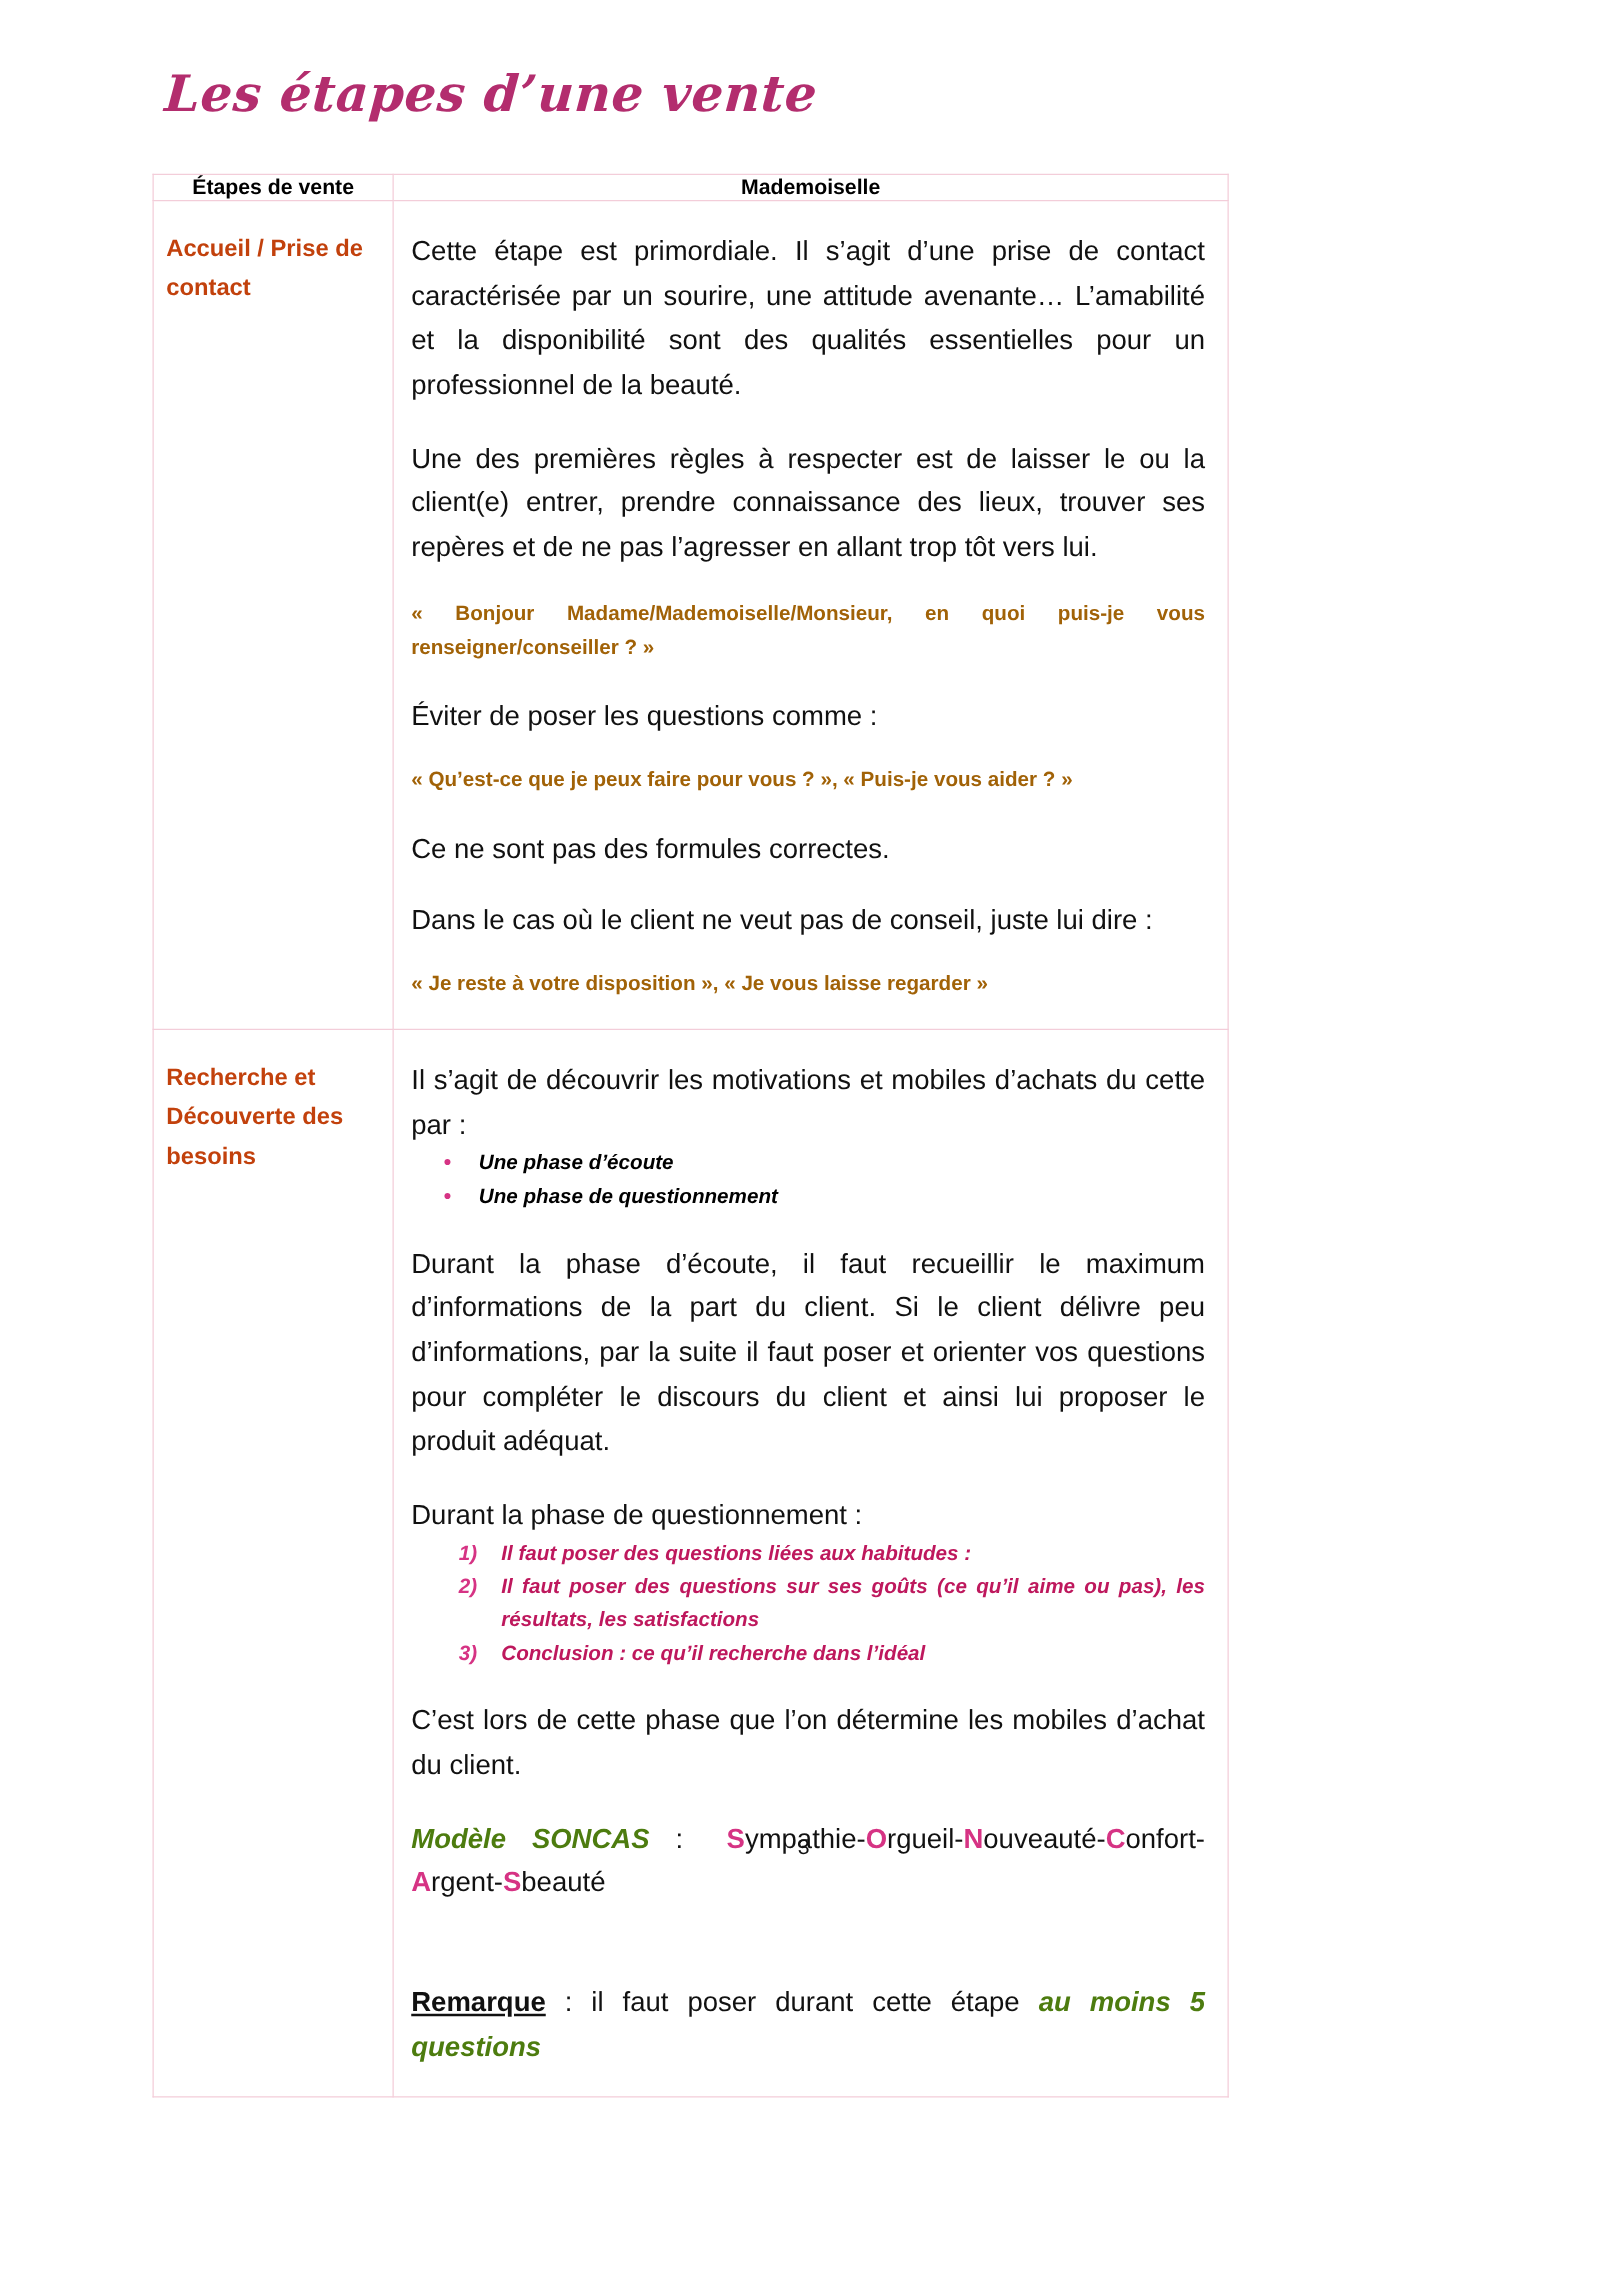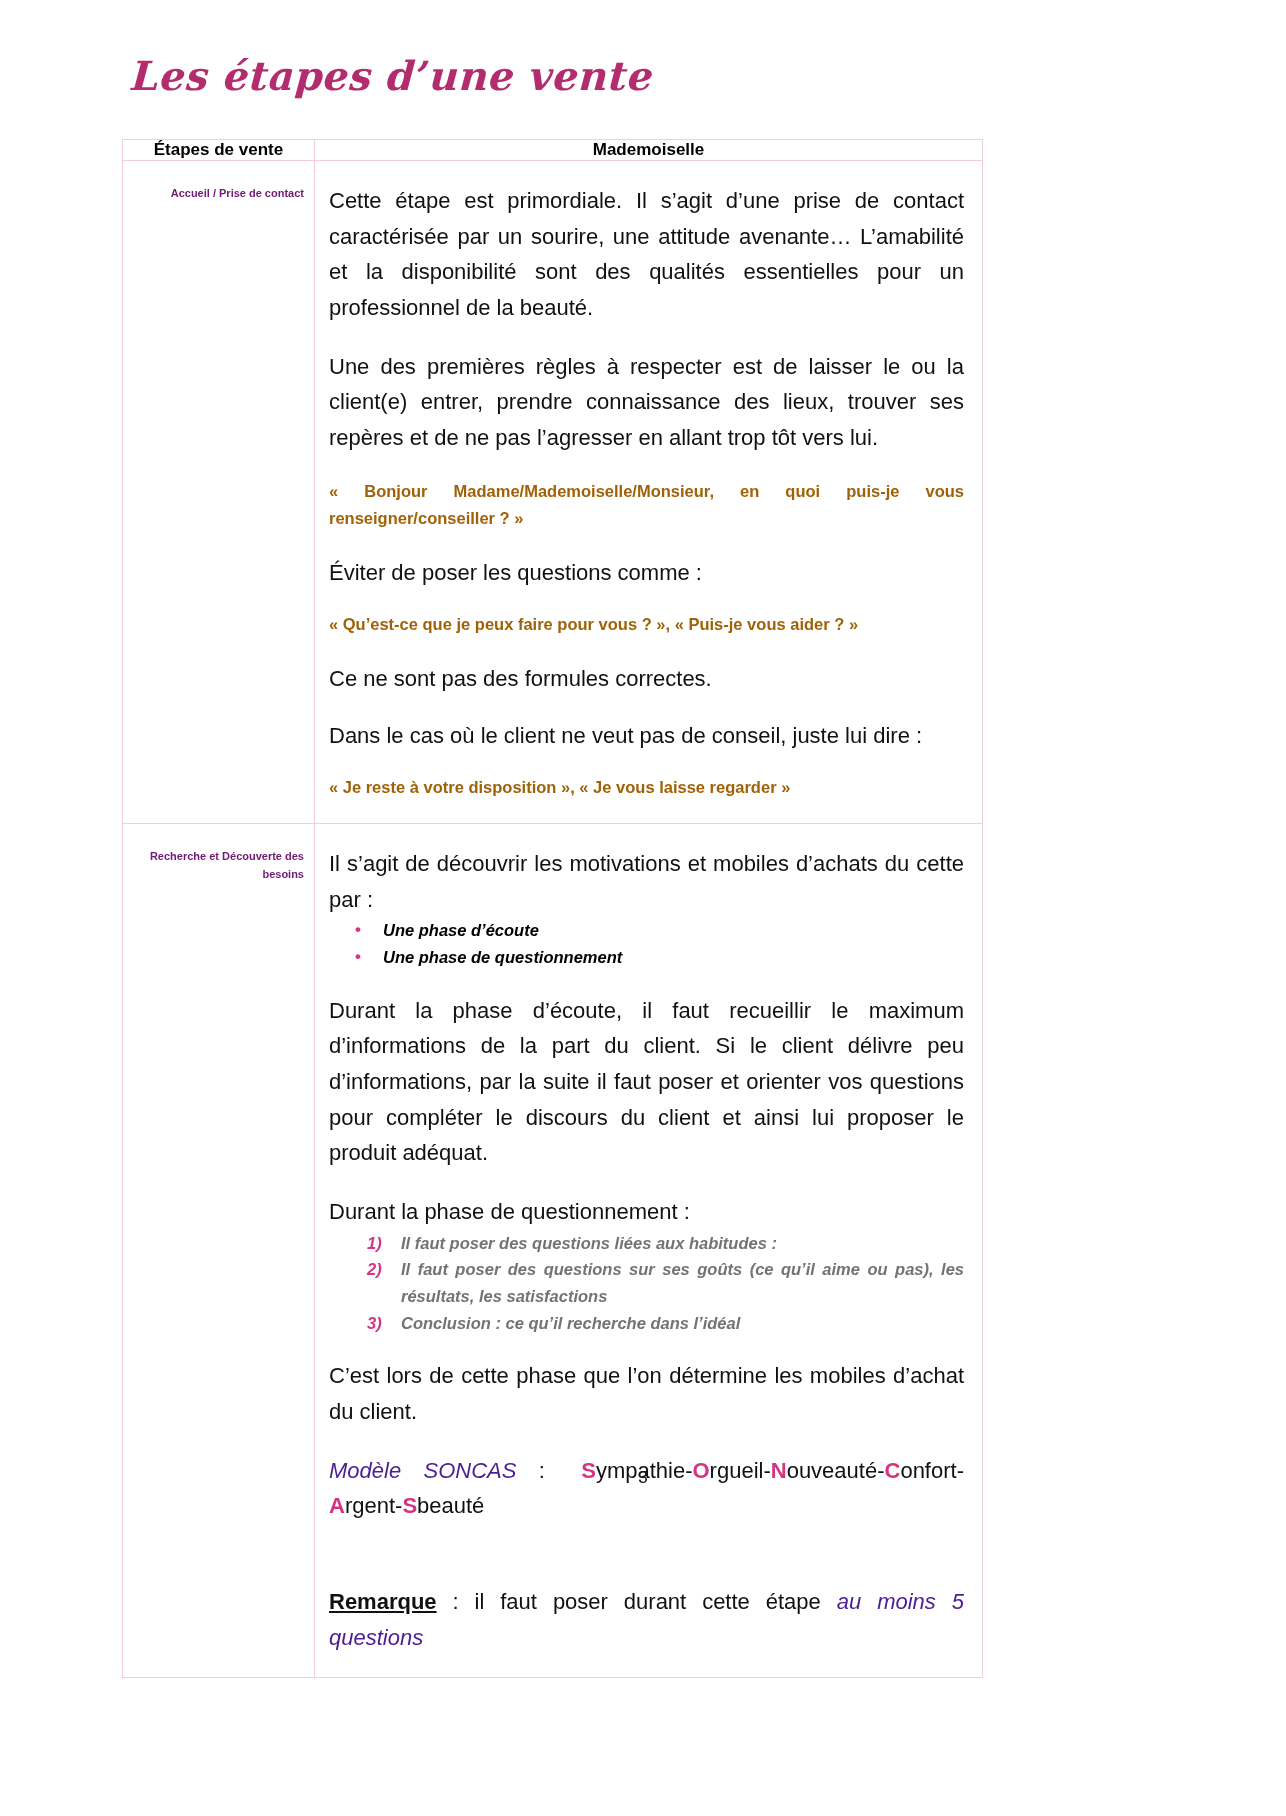--- a/index.html
+++ b/index.html
@@ -66,25 +66,24 @@
     padding: 9px 6px 10px 6px;
     border-top: 1px solid #f3cdd9;
     border-bottom: 1px solid #f0b9cd;
     margin-left: 12px;
   }
 
   td.step-cell {
     padding: 23px 10px 20px 10px;
   }
   .step-label {
-    font-size: 11px;
-    font-weight: bold;
-    color: #701a75;
+    font-size: 19px;
+    font-weight: bold;
+    color: #c2410c;
     line-height: 1.65;
-    text-align: right;
   }
 
   td.expl-cell {
     padding: 22px 18px 22px 14px;
   }
 
   
   p.para {
     margin: 0 0 23px 0;
     font-size: 22px;
@@ -136,38 +135,38 @@
     list-style: none;
     counter-reset: nl;
   }
   ol.numlist li {
     position: relative;
     counter-increment: nl;
     font-size: 16.5px;
     line-height: 1.62;
     font-style: italic;
     font-weight: bold;
-    color: #737373;
+    color: #be185d;
     text-align: justify;
     padding-left: 34px;
   }
   ol.numlist li::before {
     content: counter(nl) ")";
     position: absolute;
     left: 0;
     top: 0;
     color: #d63384;
     font-style: italic;
     font-weight: bold;
   }
 
   .pk {
-    color: #4c1d95;
-    font-style: italic;
-    font-weight: normal;
+    color: #4d7c0f;
+    font-style: italic;
+    font-weight: bold;
   }
   .pk-cap {
     color: #d63384;
     font-weight: bold;
     font-style: normal;
   }
   .u-bold {
     font-weight: bold;
     text-decoration: underline;
   }

